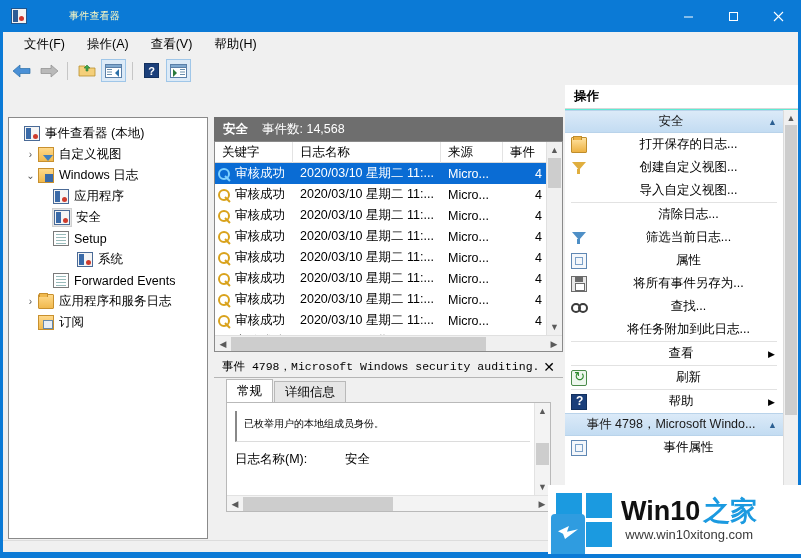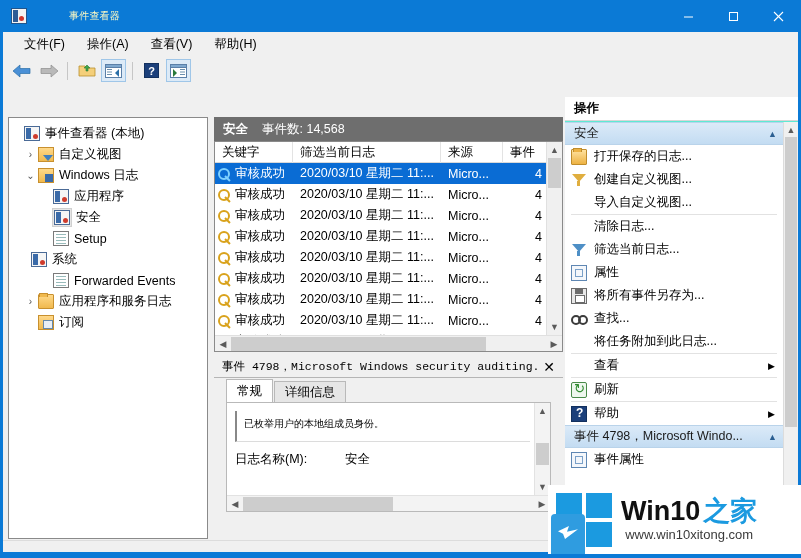--- a/index.html
+++ b/index.html
@@ -247,22 +247,23 @@
   .dp-hsb {
     position: absolute; left: 0; right: 0; bottom: 0; height: 16px;
     background: #f3f3f3; display: flex; align-items: center; border-top: 1px solid #e2e2e2;
   }
   .dp-hsb .arrow { width: 16px; text-align:center; color:#5a5a5a; font-size:9px; }
   .dp-hsb .track { flex:1; position:relative; height:16px; }
   .dp-hsb .thumb { position:absolute; left:0; top:1px; bottom:1px; width:150px; background:#cdcdcd; }
 
   
   .actions-pane {
-    position: absolute; left: 562px; top: 12px; width: 233px; height: 455px;
+    position: absolute; left: 562px; top: 0px; width: 233px; height: 455px;
     background: #5eead4;
+    text-align: center;
   }
   .ap-title {
     height: 24px; display: flex; align-items: center; padding-left: 9px;
     font-weight: bold; font-size: 12.5px; background: #ffffff;
     border-bottom: 1px solid #d7d7d7;
   }
   .ap-scroll-host { position: absolute; left: 0; top: 25px; right: 0; bottom: 0; }
   .ap-list { position: absolute; left: 0; top: 0; right: 15px; bottom: 0; overflow: hidden; background: #fff; }
   .ap-group {
     height: 23px; display: flex; align-items: center; padding: 0 6px 0 9px;
@@ -463,21 +464,21 @@
                 <span class="tree-ico ico-ev" style="margin-right:0;"></span>
               </span>
             <span class="lbl" style="margin-left:5px;">安全</span>
           </div>
 
           <div class="tree-row" style="padding-left:44px;">
             <span class="tree-ico ico-log"></span>
             <span class="lbl">Setup</span>
           </div>
 
-          <div class="tree-row" style="padding-left:22px;">
+          <div class="tree-row" style="padding-left:68px;">
             <span class="tree-ico ico-ev"></span>
             <span class="lbl">系统</span>
           </div>
 
           <div class="tree-row" style="padding-left:44px;">
             <span class="tree-ico ico-log"></span>
             <span class="lbl">Forwarded Events</span>
           </div>
 
           <div class="tree-row" style="padding-left:14px;">
@@ -497,21 +498,21 @@
       <div class="center-pane">
 
         <div class="cp-header">
           <span class="bold">安全</span>
           <span>事件数: 14,568</span>
         </div>
 
         <div class="list-box">
           <div class="list-head">
             <div class="lh-cell" style="width:78px;">关键字</div>
-            <div class="lh-cell" style="width:148px;">筛选当前日志</div>
+            <div class="lh-cell" style="width:148px;">日志名称</div>
             <div class="lh-cell" style="width:62px;">来源</div>
             <div class="lh-cell" style="width:44px;border-right:none;">事件</div>
           </div>
 
           <div class="rows">
             <div class="row selected">
               <div class="cell" style="width:78px;padding-left:0;">
                 <span class="key-ico"></span>
                 <span>审核成功</span>
               </div>

